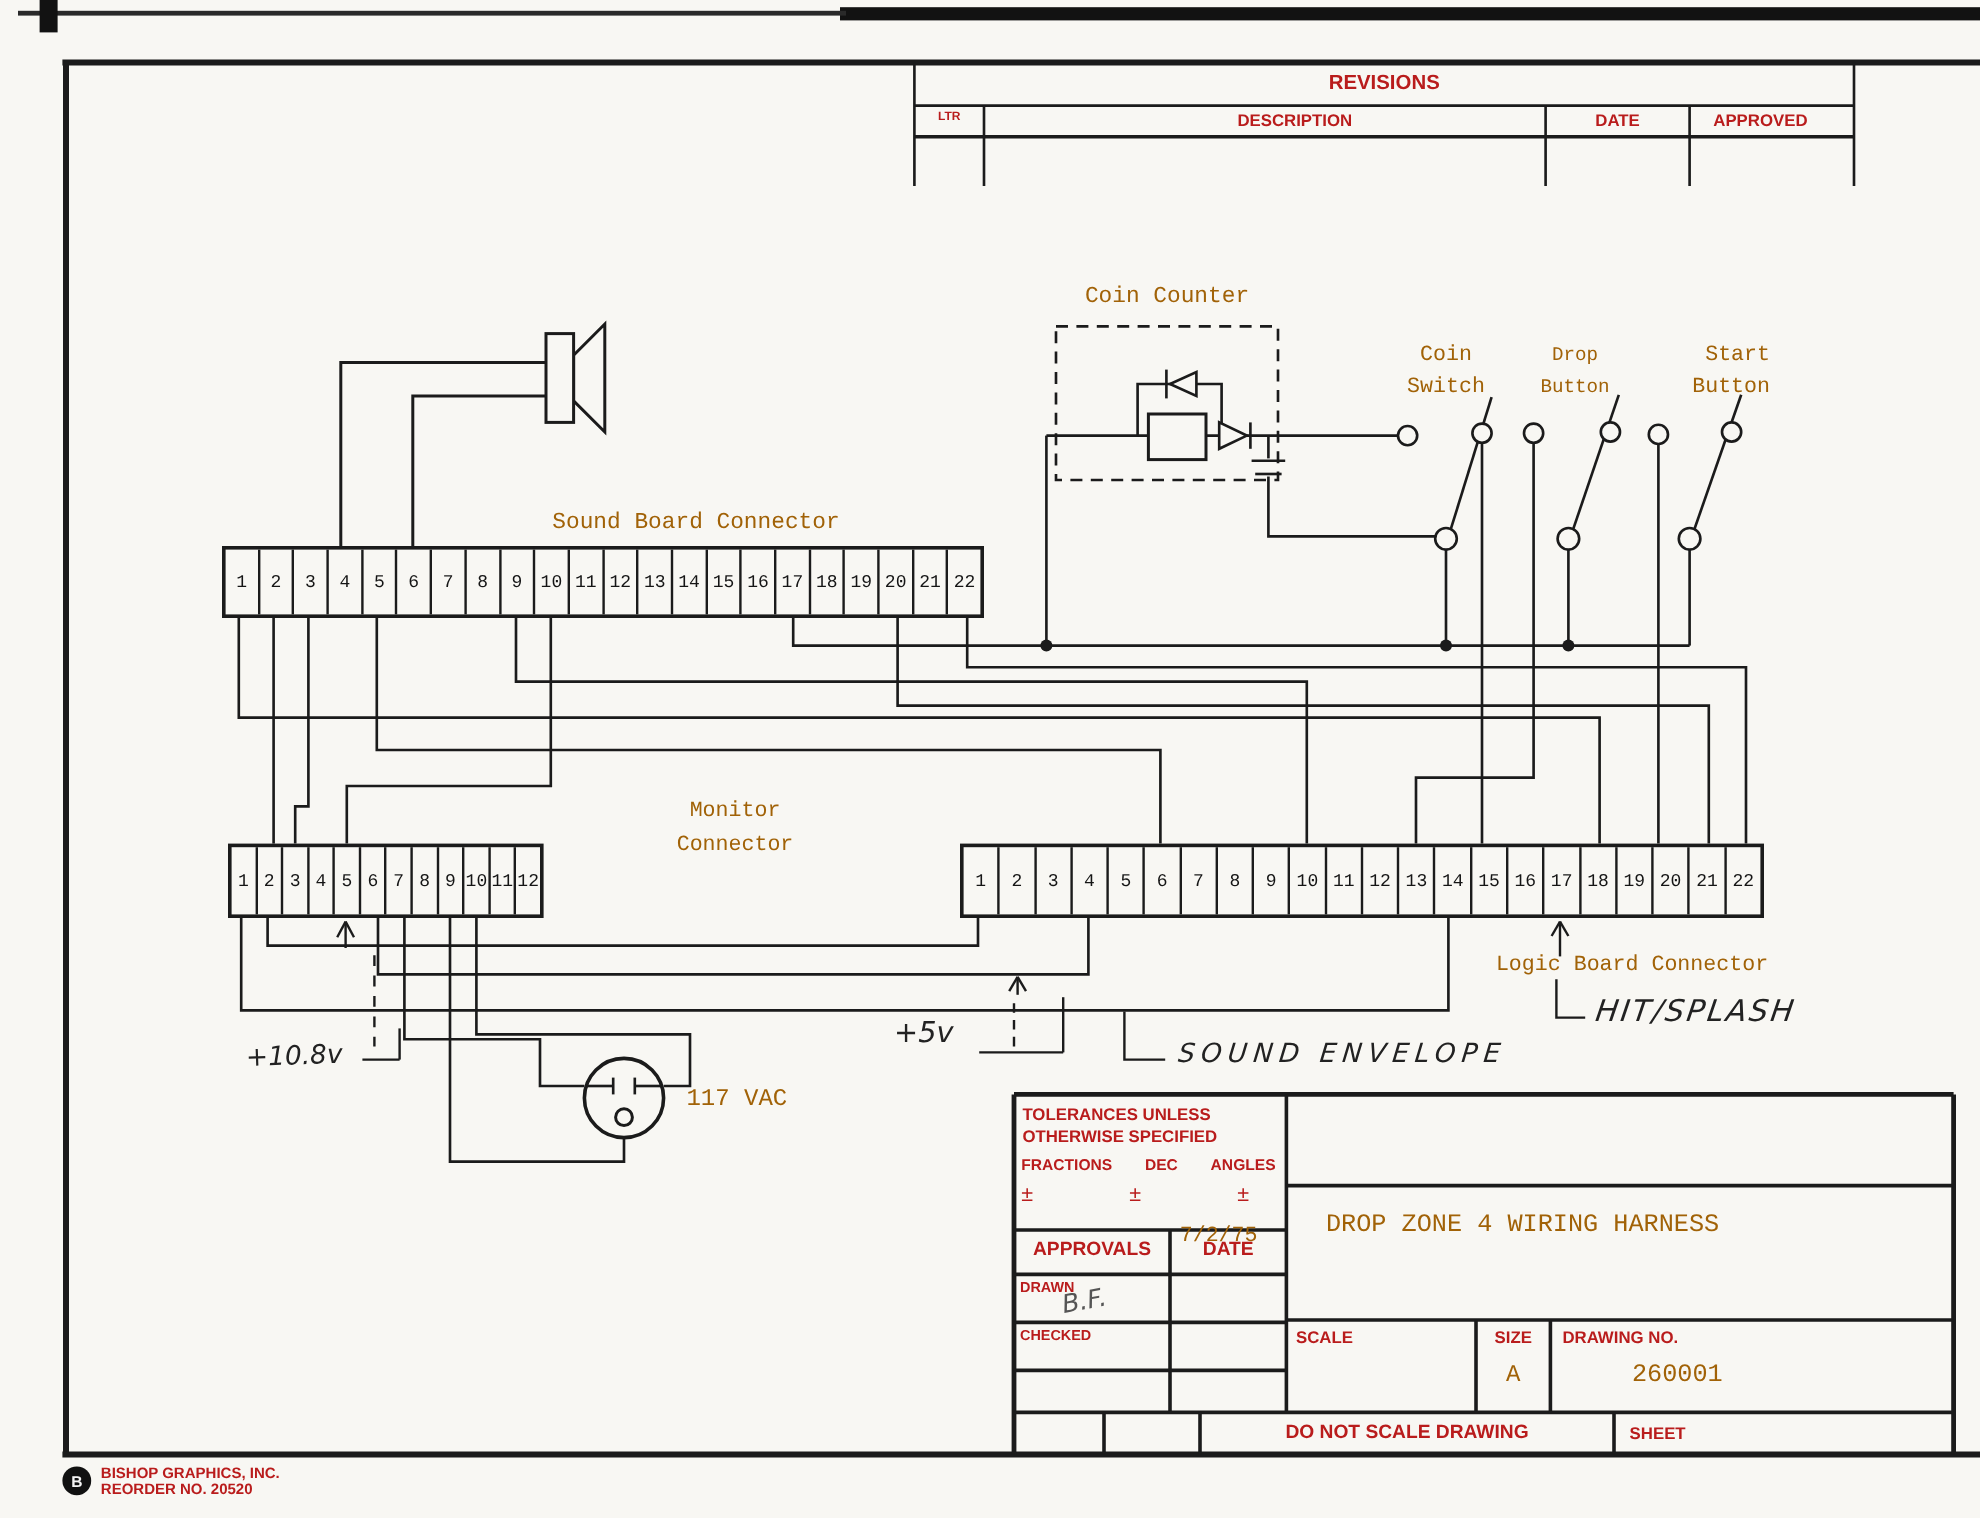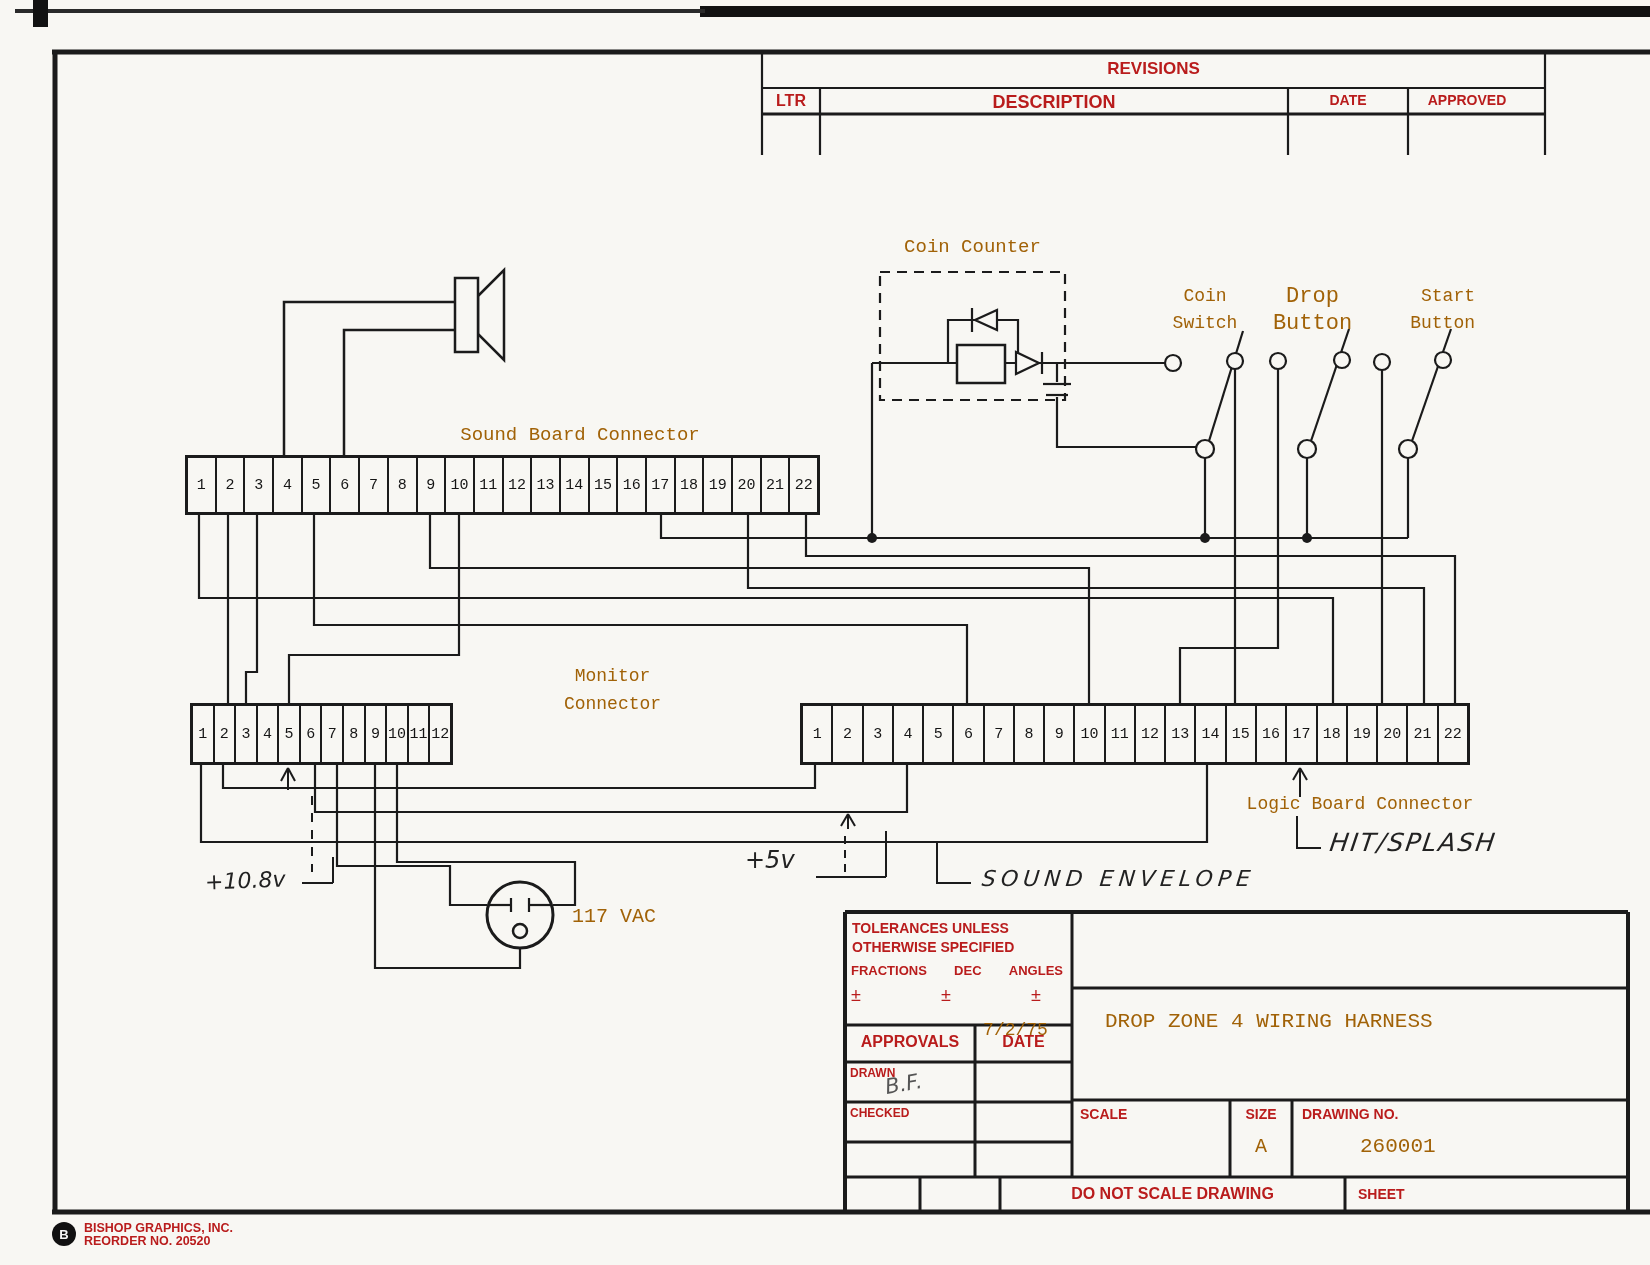--- a/index.html
+++ b/index.html
@@ -250,21 +250,21 @@
     </div>
 
   <div class="lbl mono center" style="left:420px;top:424px;width:320px;font-size:19px;">Sound Board Connector</div>
 
   <div class="lbl mono center" style="left:880px;top:236px;width:185px;font-size:19px;">Coin Counter</div>
 
   <div class="lbl mono center" style="left:1150px;top:283px;width:110px;font-size:18px;line-height:27px;">
     <div>Coin</div>
     <div>Switch</div>
   </div>
-  <div class="lbl mono center" style="left:1255px;top:283px;width:115px;font-size:22px;line-height:27px;">
+  <div class="lbl mono center" style="left:1255px;top:283px;width:115px;font-size:16px;line-height:27px;">
     <div>Drop</div>
     <div>Button</div>
   </div>
   <div class="lbl mono center" style="left:1360px;top:283px;width:115px;font-size:18px;line-height:27px;text-align:right;">
     <div>Start</div>
     <div>Button</div>
   </div>
 
   <div class="lbl mono center" style="left:540px;top:662px;width:145px;font-size:18px;line-height:28px;">
     <div>Monitor</div>
@@ -277,22 +277,22 @@
 
   <div class="lbl hand" style="left:205px;top:868px;font-size:22px;transform:rotate(-2deg);">+10.8v</div>
 
   <div class="lbl hand" style="left:745px;top:846px;font-size:24px;">+5v</div>
 
   <div class="lbl hand" style="left:982px;top:866px;font-size:22px;letter-spacing:5px;transform:skewX(-6deg);">SOUND ENVELOPE</div>
 
   <div class="lbl hand" style="left:1330px;top:828px;font-size:25px;letter-spacing:2px;transform:skewX(-8deg);">HIT/SPLASH</div>
 
   <div class="lbl sans bold center" style="left:762px;top:59px;width:783px;font-size:17px;">REVISIONS</div>
-  <div class="lbl sans bold center" style="left:762px;top:92px;width:58px;font-size:16px;">LTR</div>
-  <div class="lbl sans bold center" style="left:820px;top:92px;width:468px;font-size:18px;">DESCRIPTION</div>
+  <div class="lbl sans bold center" style="left:762px;top:92px;width:58px;font-size:10px;">LTR</div>
+  <div class="lbl sans bold center" style="left:820px;top:92px;width:468px;font-size:14px;padding-left:25px;">DESCRIPTION</div>
   <div class="lbl sans bold center" style="left:1288px;top:92px;width:120px;font-size:14px;">DATE</div>
   <div class="lbl sans bold center" style="left:1408px;top:92px;width:118px;font-size:14px;">APPROVED</div>
 
   <div class="lbl sans bold" style="left:852px;top:920px;font-size:14px;">TOLERANCES UNLESS</div>
   <div class="lbl sans bold" style="left:852px;top:939px;font-size:14px;">OTHERWISE SPECIFIED</div>
   <div class="lbl sans bold tol-row" style="left:845px;top:963px;width:212px;font-size:13px;">
     <span>FRACTIONS</span>
     <span>DEC</span>
     <span>ANGLES</span>
   </div>

